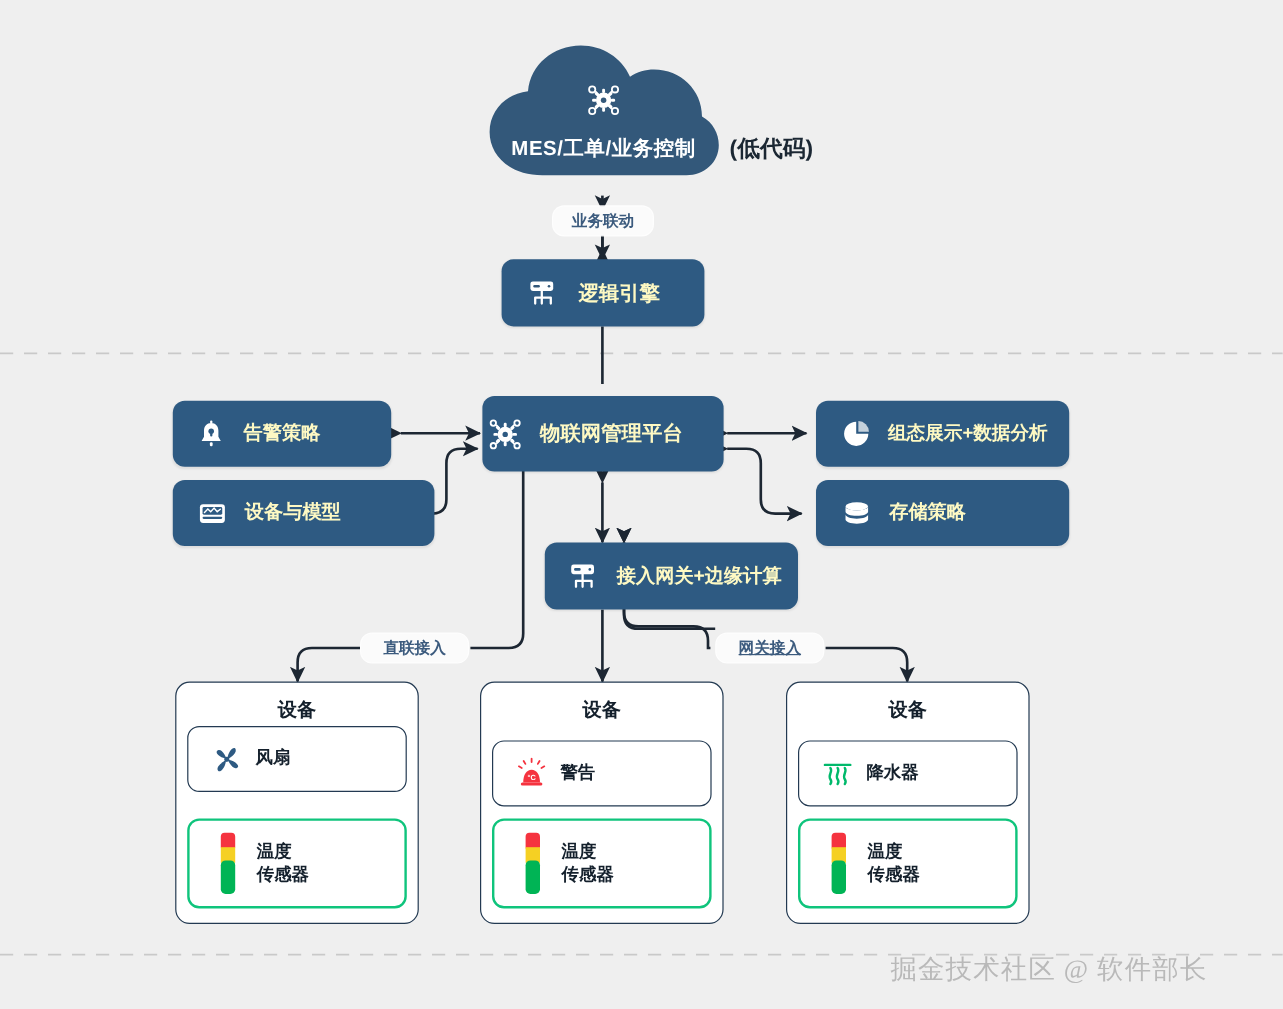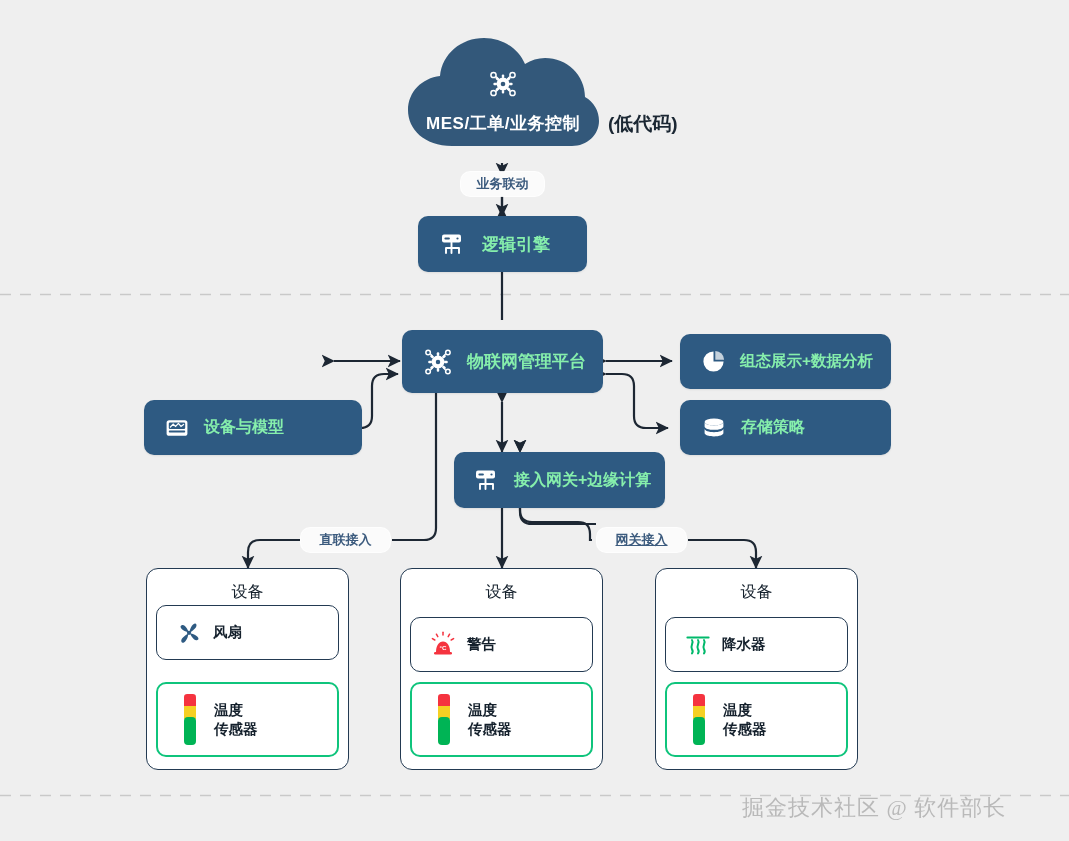--- a/index.html
+++ b/index.html
@@ -14,21 +14,21 @@
 
   
   .layer-svg{position:absolute;left:0;top:0;width:1069px;height:841px;pointer-events:none;}
   .node{position:absolute;box-sizing:border-box;}
 
   
   .bluebox{
     background:#2e5a82;
     border-radius:10px;
     display:flex;align-items:center;
-    color:#86efac;
+    color:#fef9c3;
     font-weight:bold;
     box-shadow:0 1px 2px rgba(0,0,0,.08);
   }
   .bluebox .ico{
     flex:0 0 auto;
     display:flex;align-items:center;justify-content:center;
   }
   .bluebox .lbl{white-space:nowrap;}
 
   
@@ -59,21 +59,21 @@
   
   .devcard{
     position:absolute;
     background:#ffffff;
     border:1.6px solid #233a52;
     border-radius:12px;
     box-sizing:border-box;
   }
   .devcard .dtitle{
     text-align:center;
-    font-size:16px;font-weight:normal;color:#14202c;
+    font-size:16px;font-weight:bold;color:#14202c;
     margin-top:13px;
   }
   .devrow{
     position:absolute;left:9px;right:9px;
     box-sizing:border-box;
     background:#fff;
     border:1.5px solid #233a52;
     border-radius:10px;
     display:flex;align-items:center;
     padding-left:14px;
@@ -186,21 +186,21 @@
       <svg width="28" height="24" viewBox="0 0 28 24">
         <rect x="2" y="2.5" width="19" height="8" rx="2" fill="#ffffff"></rect>
         <rect x="4.4" y="5.4" width="5.5" height="2.2" rx="1" fill="#33587a"></rect>
         <circle cx="17.5" cy="6.5" r="1.1" fill="#33587a"></circle>
         <path d="M11.5,10.5 L11.5,16 M6,16 L19,16 M6,16 L6,21 M11.5,16 L11.5,21 M19,16 L19,21" stroke="#ffffff" stroke-width="1.9" fill="none" stroke-linecap="round"></path>
       </svg>
     </span>
     <span class="lbl" style="font-size:17px;margin-left:14px;">逻辑引擎</span>
   </div>
 
-  <div class="bluebox node" style="left:402px;top:330px;width:201px;height:63px;padding-left:20px;">
+  <div class="bluebox node" style="left:402px;top:330px;width:201px;height:63px;padding-left:3px;">
     <span class="ico">
       <svg width="32" height="32" viewBox="0 0 34 34">
         <g fill="none" stroke="#ffffff" stroke-width="1.6">
           <circle cx="6.5" cy="7" r="2.4"></circle>
           <circle cx="27.5" cy="7" r="2.4"></circle>
           <circle cx="6.5" cy="27" r="2.4"></circle>
           <circle cx="27.5" cy="27" r="2.4"></circle>
           <path d="M9,8.6 L12,11.6 M25,8.6 L22,11.6 M9,25.4 L12,22.4 M25,25.4 L22,22.4"></path>
         </g>
         <g fill="#ffffff">
@@ -213,20 +213,33 @@
           <rect x="22.1" y="20.7" width="2.6" height="4" rx="1.1" transform="rotate(-45 23.4 22.7)"></rect>
           <rect x="22.1" y="9.3" width="2.6" height="4" rx="1.1" transform="rotate(45 23.4 11.3)"></rect>
           <rect x="9.3" y="20.7" width="2.6" height="4" rx="1.1" transform="rotate(45 10.6 22.7)"></rect>
         </g>
         <circle cx="17" cy="17" r="2.4" fill="#2e5a82"></circle>
       </svg>
     </span>
     <span class="lbl" style="font-size:17px;margin-left:13px;">物联网管理平台</span>
   </div>
 
+  <div class="bluebox node" style="left:144px;top:334px;width:182px;height:55px;padding-left:21px;">
+    <span class="ico">
+      <svg width="22" height="24" viewBox="0 0 22 24">
+        <path d="M11,2.6 C7.4,2.6 5,5.2 5,9 L5,14 L3,17.4 L19,17.4 L17,14 L17,9
+                 C17,5.2 14.6,2.6 11,2.6 Z" fill="#ffffff"></path>
+        <rect x="10.1" y="0.4" width="1.9" height="2.8" rx=".9" fill="#ffffff"></rect>
+        <rect x="9.9" y="18.6" width="2.3" height="3.3" rx="1" fill="#ffffff"></rect>
+        <circle cx="11" cy="9.4" r="2.3" fill="#2e5a82"></circle>
+        <rect x="10.1" y="10" width="1.9" height="3.8" rx=".9" fill="#2e5a82"></rect>
+      </svg>
+    </span>
+    <span class="lbl" style="font-size:16px;margin-left:16px;">告警策略</span>
+  </div>
 
   <div class="bluebox node" style="left:144px;top:400px;width:218px;height:55px;padding-left:21px;">
     <span class="ico">
       <svg width="24" height="22" viewBox="0 0 24 22">
         <rect x="1.6" y="3.2" width="20.8" height="15.6" rx="2.6" fill="#ffffff"></rect>
         <rect x="3.8" y="5.6" width="16.4" height="6.4" rx="1.2" fill="#2e5a82"></rect>
         <path d="M5.4,10 L8.2,7.2 L10.6,9.4 L13.4,6.4 L16,9.4 L18.6,7.4" stroke="#ffffff" stroke-width="1.2" fill="none" stroke-linecap="round"></path>
         <rect x="3.8" y="13.6" width="16.4" height="1.8" rx=".9" fill="#2e5a82"></rect>
       </svg>
     </span>

